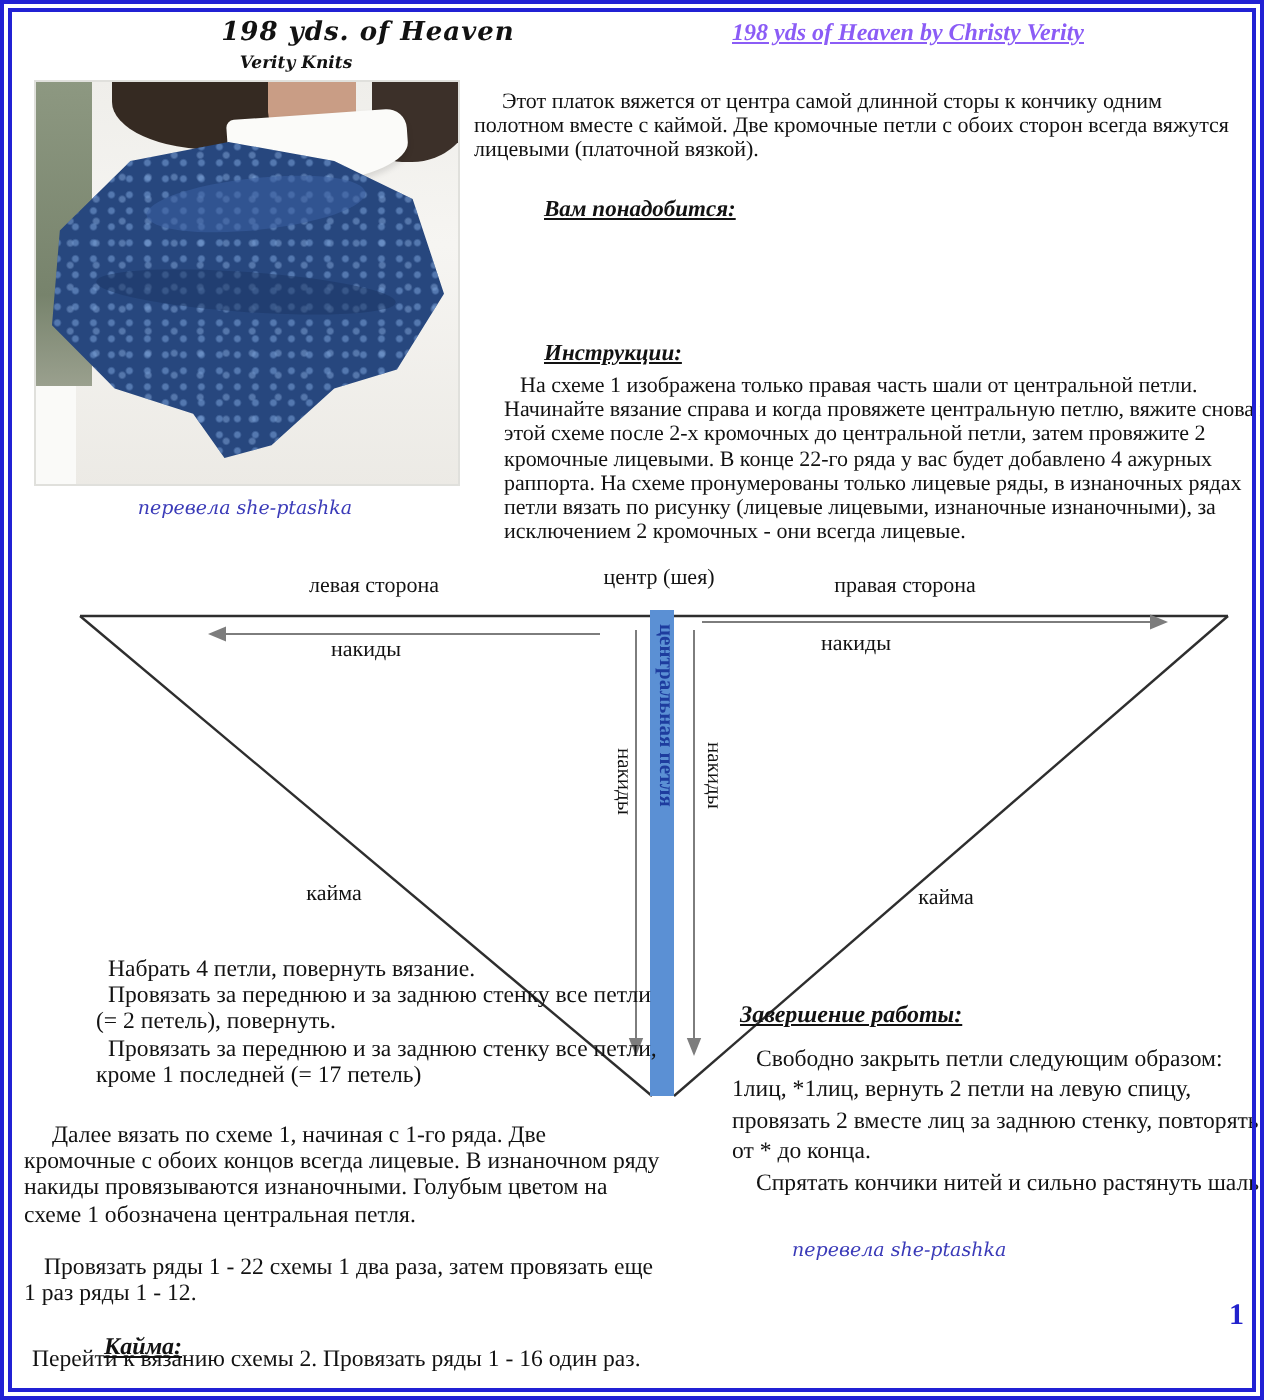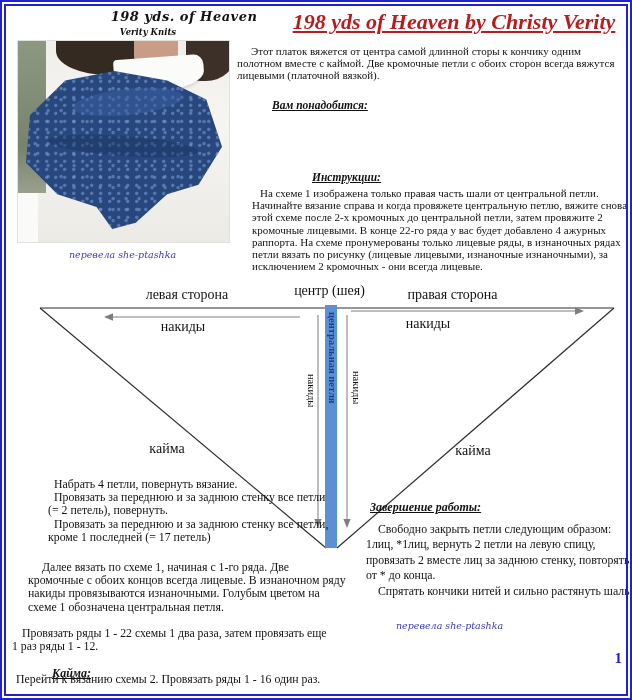--- a/index.html
+++ b/index.html
@@ -13,21 +13,21 @@
   }
   .abs { position:absolute; }
 
   
   .logo-title { left:68px; top:9px; width:160px; text-align:center;
     font-family:"DejaVu Serif", serif; font-style:italic; font-weight:bold;
     font-size:13px; letter-spacing:.5px;margin-left:36px; }
   .logo-sub { left:68px; top:27px; width:160px; text-align:center;
     font-family:"DejaVu Serif", serif; font-style:italic; font-weight:bold; font-size:8.5px; }
   .page-title { left:288px; top:9px; width:332px; text-align:center;
-    color:#b91c1c; font-weight:bold; font-style:italic; font-size:22px;
+    color:#8b5cf6; font-weight:bold; font-style:italic; font-size:12px;
     text-decoration:underline; }
 
   
   .photo { left:17px; top:40px; width:213px; height:203px; background:#fafaf8;
     border:1px solid #e0e0dc; overflow:hidden; }
   .ph-wall { position:absolute; left:0; top:0; width:28px; height:152px;
     background:linear-gradient(180deg,#8d9881 0%,#77836c 70%,#9aa08e 100%); }
   .ph-shirt { position:absolute; left:20px; top:0; width:193px; height:203px;
     background:linear-gradient(180deg,#efeeea 0%,#f6f5f2 40%,#eceae5 100%); }
   .ph-hair-l { position:absolute; left:38px; top:-8px; width:92px; height:42px;
@@ -57,44 +57,44 @@
     font-family:"DejaVu Serif", serif; }
   .caption-left { left:40px; top:249px; width:165px; text-align:center; }
   .caption-right { left:396px; top:620px; width:110px; text-align:left; }
 
   
   .body-txt { font-size:11px; line-height:12.2px; }
   .intro { left:237px; top:45px; width:390px; text-indent:14px; }
   .sec-heading { font-weight:bold; font-style:italic; text-decoration:underline; font-size:11.5px; }
   .materials-heading { left:272px; top:99px; }
   .materials-list { left:240px; top:117px; width:390px; font-size:11px; line-height:12.6px; }
-  .instructions-heading { left:272px; top:171px;margin-left:40px; }
+  .instructions-heading { left:272px; top:171px; }
   .instructions-para { left:252px; top:187px; width:393px; text-indent:8px;font-family:Liberation Serif, serif; }
 
   
-  .dg-label { font-size:14px; text-align:center; }
+  .dg-label { font-size:11px; text-align:center; }
   .lbl-left-side { left:127px; top:287px; width:120px; }
   .lbl-center { left:282px; top:283px; width:95px; }
   .lbl-right-side { left:395px; top:287px; width:115px; }
   .lbl-nakidy-l { left:143px; top:319px; width:80px; }
   .lbl-nakidy-r { left:388px; top:316px; width:80px; }
   .lbl-kajma-l { left:137px; top:441px; width:60px; }
   .lbl-kajma-r { left:443px; top:443px; width:60px; }
   .center-bar { left:325px; top:305px; width:12px; height:243px; background:#5b90d4; }
   .rot90 { white-space:nowrap; transform:rotate(90deg); transform-origin:0 0; }
   .bar-label { left:338px; top:312px; color:#1e3c9e; font-weight:bold; font-size:10.5px; }
   .lbl-nakidy-col-l { left:317px; top:374px; font-size:10.5px; }
   .lbl-nakidy-col-r { left:362px; top:371px; font-size:10.5px; }
   .diagram-svg { left:0; top:278px; }
 
   
   .bl { font-size:11.8px; line-height:13.2px; }
   .block-caston { left:12px; top:478px; width:322px; }
   .block-caston p { text-indent:6px;margin-left:36px; }
-  .block-next { left:28px; top:561px; width:318px; text-indent:14px; }
+  .block-next { left:12px; top:561px; width:318px; text-indent:14px; }
   .block-rows { left:12px; top:627px; width:322px; text-indent:10px; }
   .kajma-heading { left:52px; top:666px; font-size:12px; }
   .kajma-text { left:12px; top:673px; width:360px; text-indent:4px; }
 
   
   .finish-heading { left:370px; top:500px; width:240px; font-size:12px; }
   .finish-block { left:366px; top:522px; width:268px; font-size:11.8px; line-height:15.4px; }
   .finish-block p { text-indent:12px; }
   .page-number { left:598px; top:650px; width:24px; text-align:right;
     color:#2222cc; font-weight:bold; font-size:15px; }

